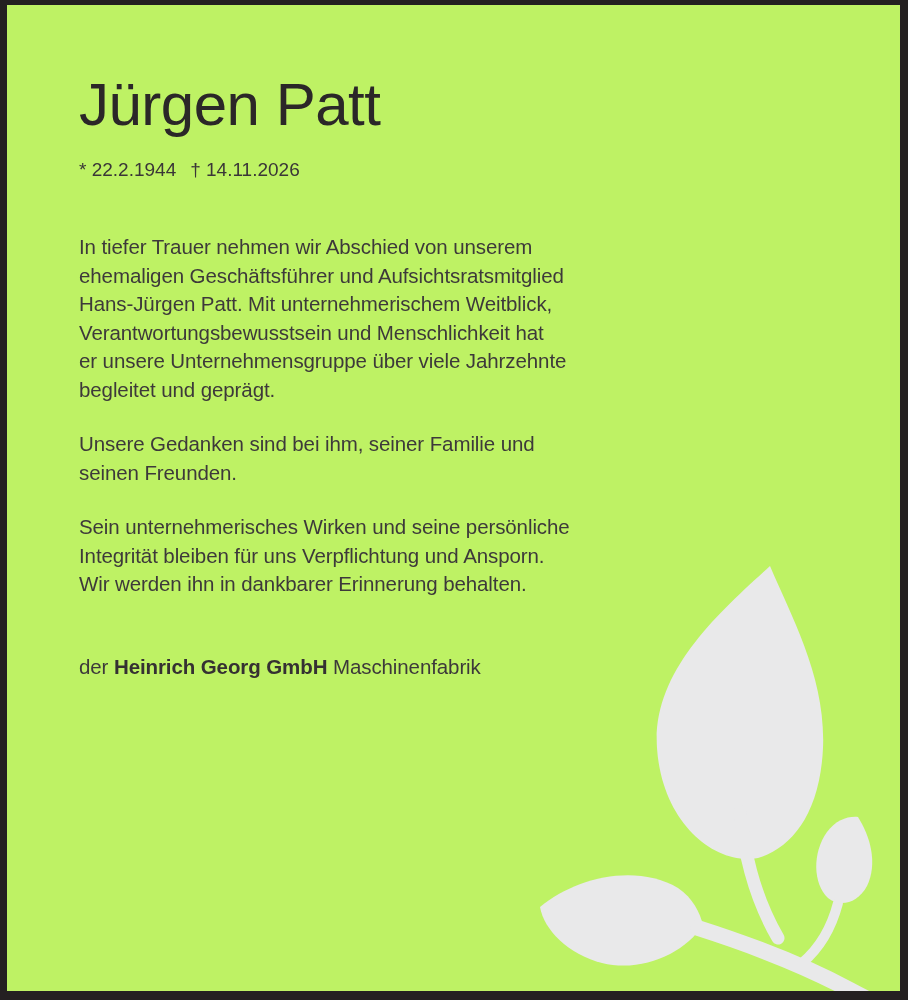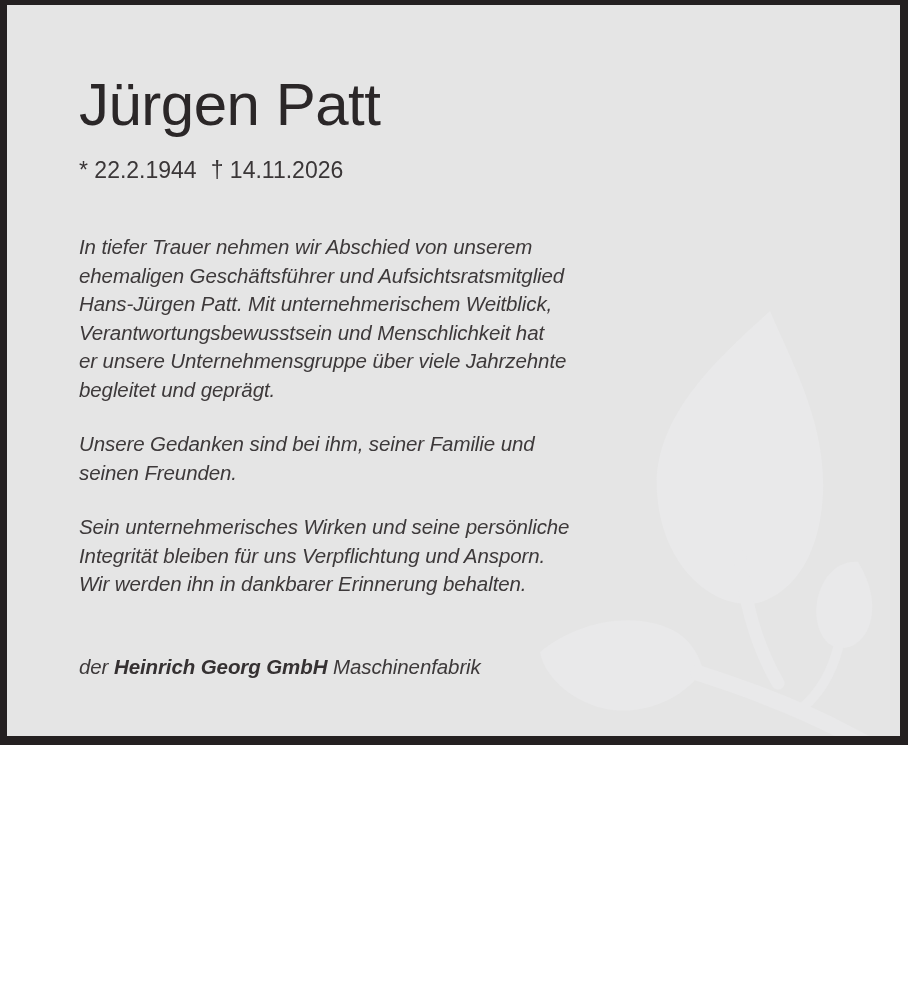--- a/index.html
+++ b/index.html
@@ -3,23 +3,23 @@
 <meta charset="utf-8">
 <style>
   html, body {
     margin: 0;
     padding: 0;
     background: #ffffff;
   }
   .page {
     position: relative;
     width: 908px;
-    height: 745px;
+    height: 1000px;
     box-sizing: border-box;
-    background: #e5e5e5;
+    background: #bef264;
     border-style: solid;
     border-color: #242021;
     border-width: 5px 8px 9px 7px;
     overflow: hidden;
     font-family: "Liberation Sans", sans-serif;
     color: #3a3637;
   }
   .decoration {
     position: absolute;
     right: 0;
@@ -40,32 +40,31 @@
     font-size: 60px;
     line-height: 60px;
     font-weight: 400;
     letter-spacing: -0.5px;
     color: #2b2728;
   }
   .dates {
     display: flex;
     gap: 14px;
     margin-top: 20px;
-    font-size: 23px;
+    font-size: 19px;
     line-height: 30px;
     color: #3a3637;
   }
   .text-block {
     margin-top: 48px;
     max-width: 560px;
     font-size: 20.5px;
     line-height: 28.5px;
     letter-spacing: -0.1px;
     color: #3d393a;
-    font-style: italic;
   }
   .text-block p { margin: 0 0 26px 0; }
   .signature { margin: 0 0 26px 0; }
   .signature .company { font-weight: 700; color: #353132; }
   .dateline { margin: 0; }
 </style>
 </head>
 <body>
 
 <div class="page">

